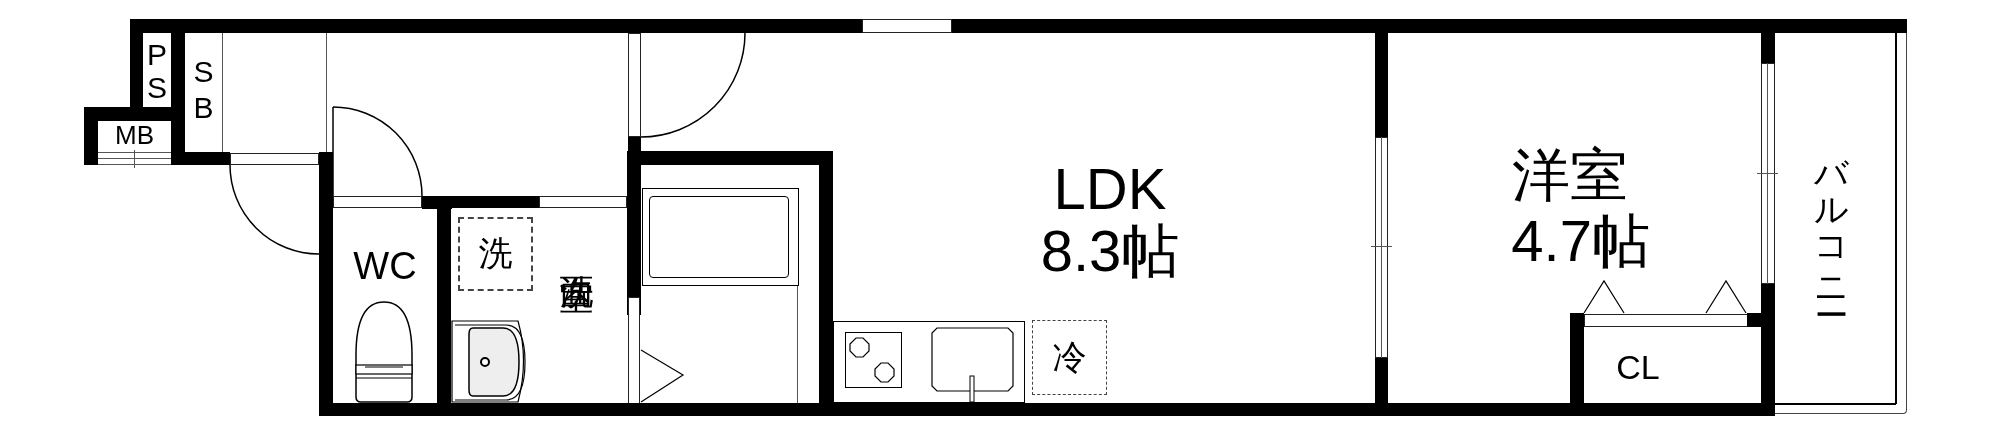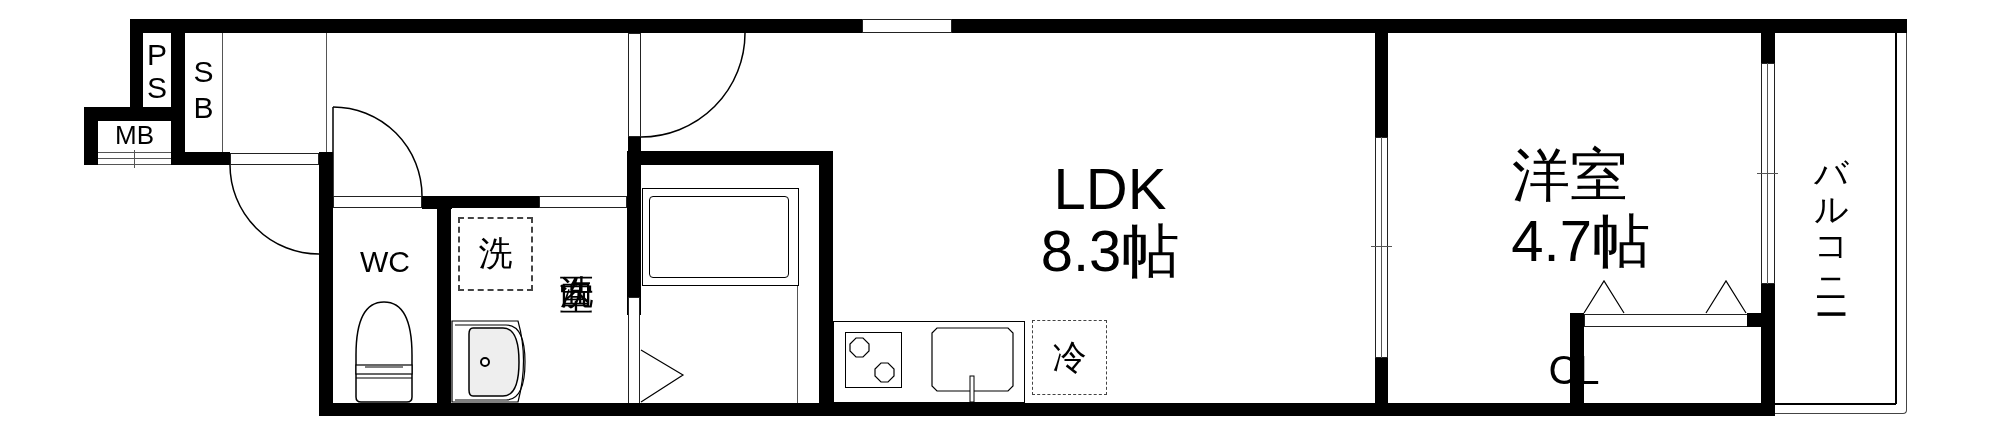--- a/index.html
+++ b/index.html
@@ -48,21 +48,21 @@
   <div class="w" style="left:319px;top:152px;width:14px;height:264px;"></div>
 
   <svg style="left:333px;top:107px;" width="110" height="90">
     <path d="M0,0 A89,89 0 0 1 89,89" fill="none" stroke="#000" stroke-width="1.5"></path>
     <line x1="0" y1="0" x2="0" y2="89" stroke="#000" stroke-width="1.5"></line>
   </svg>
   <div class="win" style="left:333px;top:196px;width:89px;height:12px;"></div>
 
   <div class="w" style="left:422px;top:196px;width:30px;height:13px;"></div>
   <div class="w" style="left:437px;top:196px;width:14px;height:220px;"></div>
-  <div class="lbl c" style="left:333px;top:247px;width:104px;font-size:30px;">WC</div>
+  <div class="lbl c" style="left:333px;top:247px;width:104px;font-size:38px;">WC</div>
   <svg style="left:353px;top:300px;" width="62" height="105">
     <path d="M3,97 L3,55 Q3,2 31,2 Q59,2 59,55 L59,97 Q59,102 54,102 L8,102 Q3,102 3,97 Z" fill="#fff" stroke="#000" stroke-width="1.5"></path>
     <rect x="3" y="65" width="56" height="9" fill="#fff" stroke="#000" stroke-width="1.2"></rect>
     <line x1="12" y1="67" x2="50" y2="67" stroke="#000" stroke-width="1"></line>
     <line x1="3" y1="78" x2="59" y2="78" stroke="#000" stroke-width="1.2"></line>
   </svg>
 
   <div class="w" style="left:437px;top:196px;width:102px;height:12px;"></div>
   <div class="thin" style="left:451px;top:206px;width:88px;height:1px;background:repeating-linear-gradient(90deg,#000 0 3px,transparent 3px 6px);"></div>
   <div class="win" style="left:539px;top:196px;width:88px;height:12px;border-width:1px;"></div>
@@ -121,21 +121,21 @@
   <div class="lbl c" style="left:1490px;top:146px;width:160px;font-size:58px;text-align:center;">洋室</div>
   <div class="lbl c" style="left:1490px;top:212px;width:160px;font-size:58px;text-align:right;">4.7帖</div>
 
   <div class="w" style="left:1570px;top:313px;width:14px;height:103px;"></div>
   <div class="win" style="left:1584px;top:314px;width:164px;height:13px;border-width:1px;"></div>
   <div class="w" style="left:1747px;top:313px;width:15px;height:14px;"></div>
   <svg style="left:1584px;top:280px;" width="170" height="35">
     <path d="M0,33 L20,1 L40,33" fill="none" stroke="#000" stroke-width="1.2"></path>
     <path d="M122,33 L142,1 L162,33" fill="none" stroke="#000" stroke-width="1.2"></path>
   </svg>
-  <div class="lbl c" style="left:1492px;top:350px;width:164px;font-size:40px;">CL</div>
+  <div class="lbl c" style="left:1556px;top:350px;width:164px;font-size:34px;">CL</div>
 
   <div class="w" style="left:1761px;top:19px;width:14px;height:44px;"></div>
   <div class="win" style="left:1761px;top:63px;width:14px;height:221px;border-width:1px;"></div>
   <div class="thin" style="left:1767px;top:63px;width:1px;height:221px;"></div>
   <div class="thin" style="left:1757px;top:173px;width:21px;height:1px;"></div>
   <div class="w" style="left:1761px;top:284px;width:14px;height:132px;"></div>
 
   <div class="thin" style="left:1895px;top:33px;width:1.5px;height:371px;background:#000;"></div>
   <div class="thin" style="left:1775px;top:403px;width:121px;height:1.5px;background:#000;"></div>
   <div style="position:absolute;left:1775px;top:33px;width:132px;height:381px;border-right:1.5px solid #444;border-bottom:1.5px solid #444;border-bottom-right-radius:4px;box-sizing:border-box;"></div>

